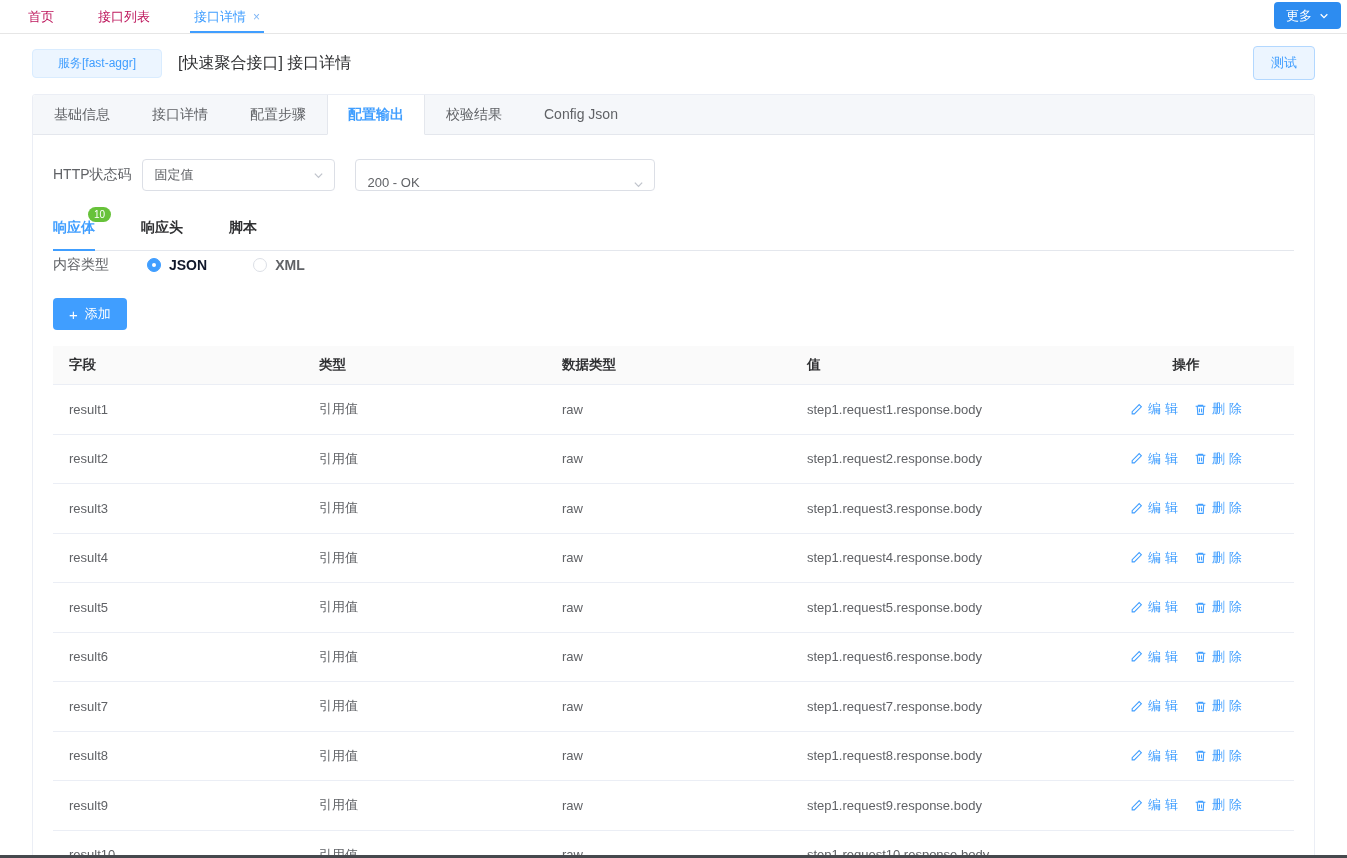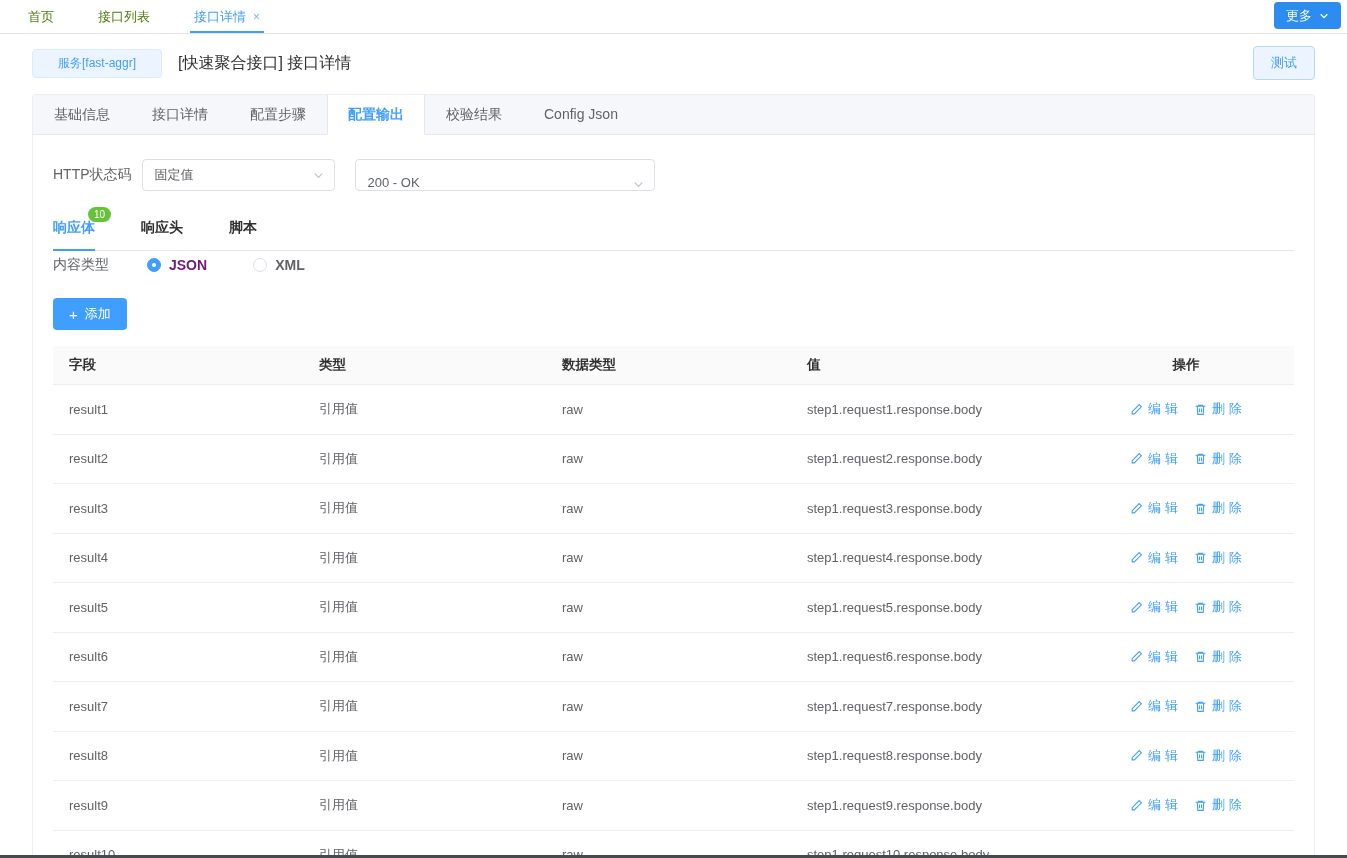--- a/index.html
+++ b/index.html
@@ -14,21 +14,21 @@
   }
 
   
   .topbar {
     position:relative; height:34px; background:#fff;
     border-bottom:1px solid #e6e6e6;
     display:flex; align-items:stretch; padding-left:28px;
   }
   .top-tab {
     position:relative; display:flex; align-items:center; gap:7px;
-    margin-right:44px; font-size:13px; color:#4d7c0f; cursor:pointer;
+    margin-right:44px; font-size:13px; color:#be185d; cursor:pointer;
     white-space:nowrap;
   }
   .top-tab.active { color:#409eff; }
   .top-tab.active::after {
     content:""; position:absolute; left:-4px; right:-4px; bottom:0;
     height:2px; background:#409eff;
   }
   .tab-close { font-size:12px; color:#7fb6f5; line-height:1; }
 
   .more-btn {
@@ -117,21 +117,21 @@
     border:1px solid #dcdfe6; background:#fff; margin-right:8px;
     position:relative;
   }
   .radio-dot.checked { border-color:#409eff; background:#409eff; }
   .radio-dot.checked::after {
     content:""; position:absolute; left:50%; top:50%;
     width:4px; height:4px; border-radius:50%; background:#fff;
     transform:translate(-50%,-50%);
   }
   .radio-label { font-size:14px; color:#606266; font-weight:bold; }
-  .radio-item.selected .radio-label { color:#701a75; }
+  .radio-item.selected .radio-label { color:#0f172a; }
 
   
   .add-btn {
     margin-top:24px; background:#409eff; color:#fff; border:none;
     border-radius:4px; height:32px; padding:0 16px; font-size:13px;
     display:flex; align-items:center; gap:7px; cursor:pointer;
   }
   .add-btn .plus { font-size:15px; line-height:1; }
 
   

